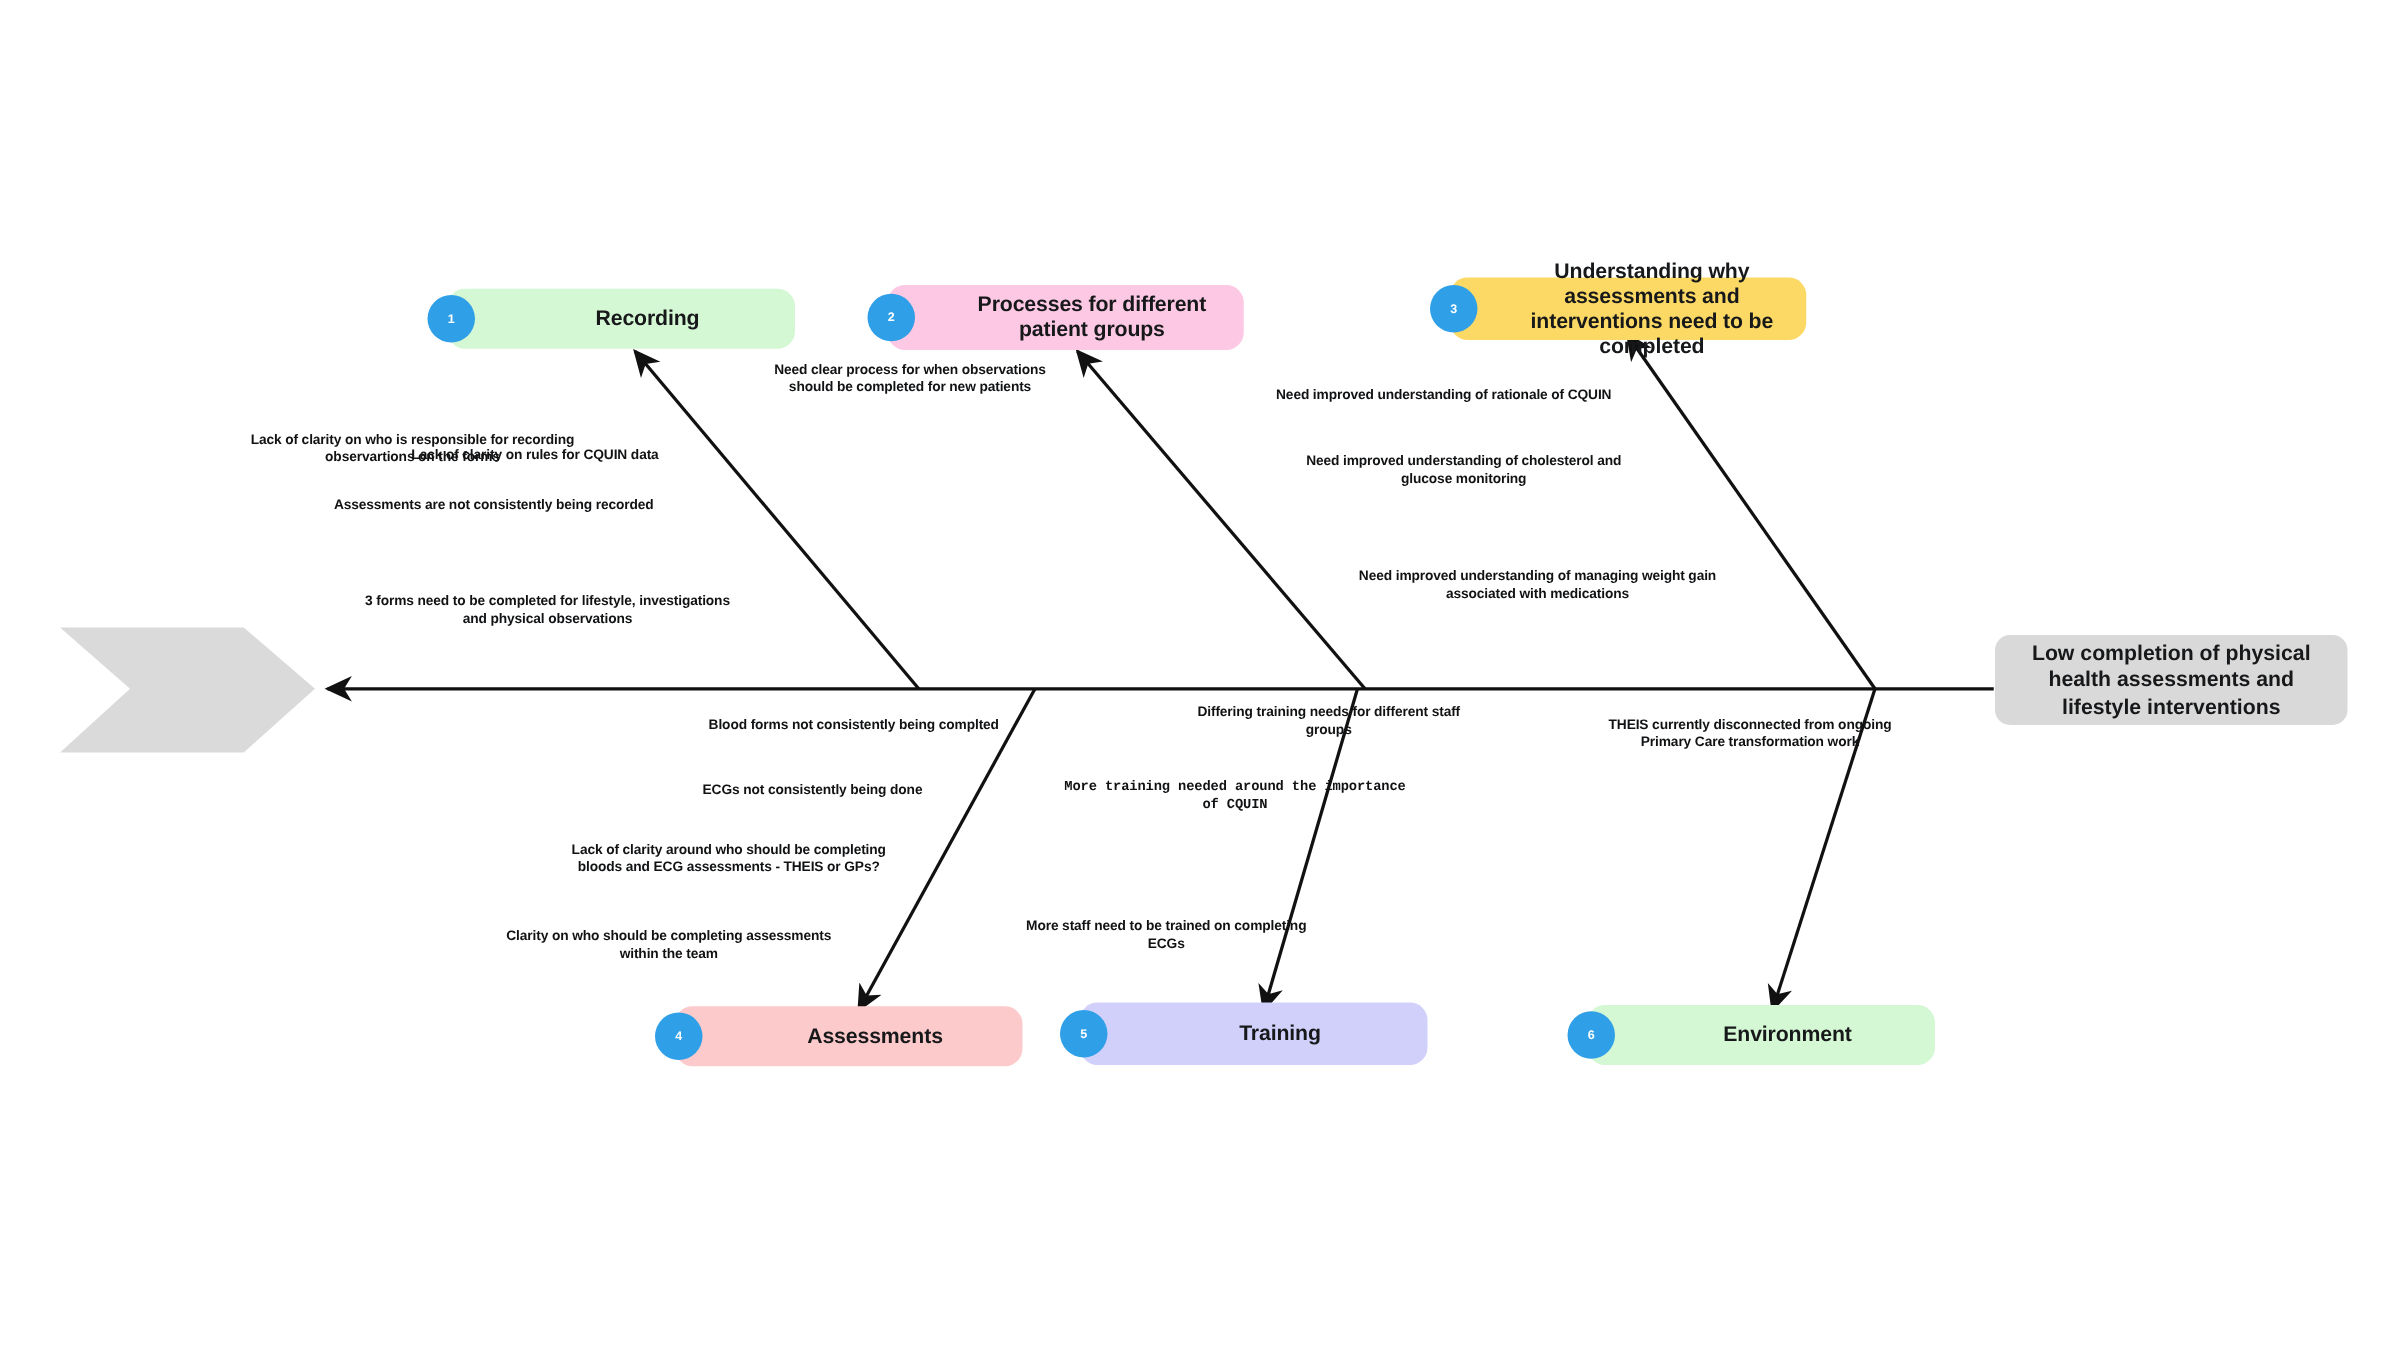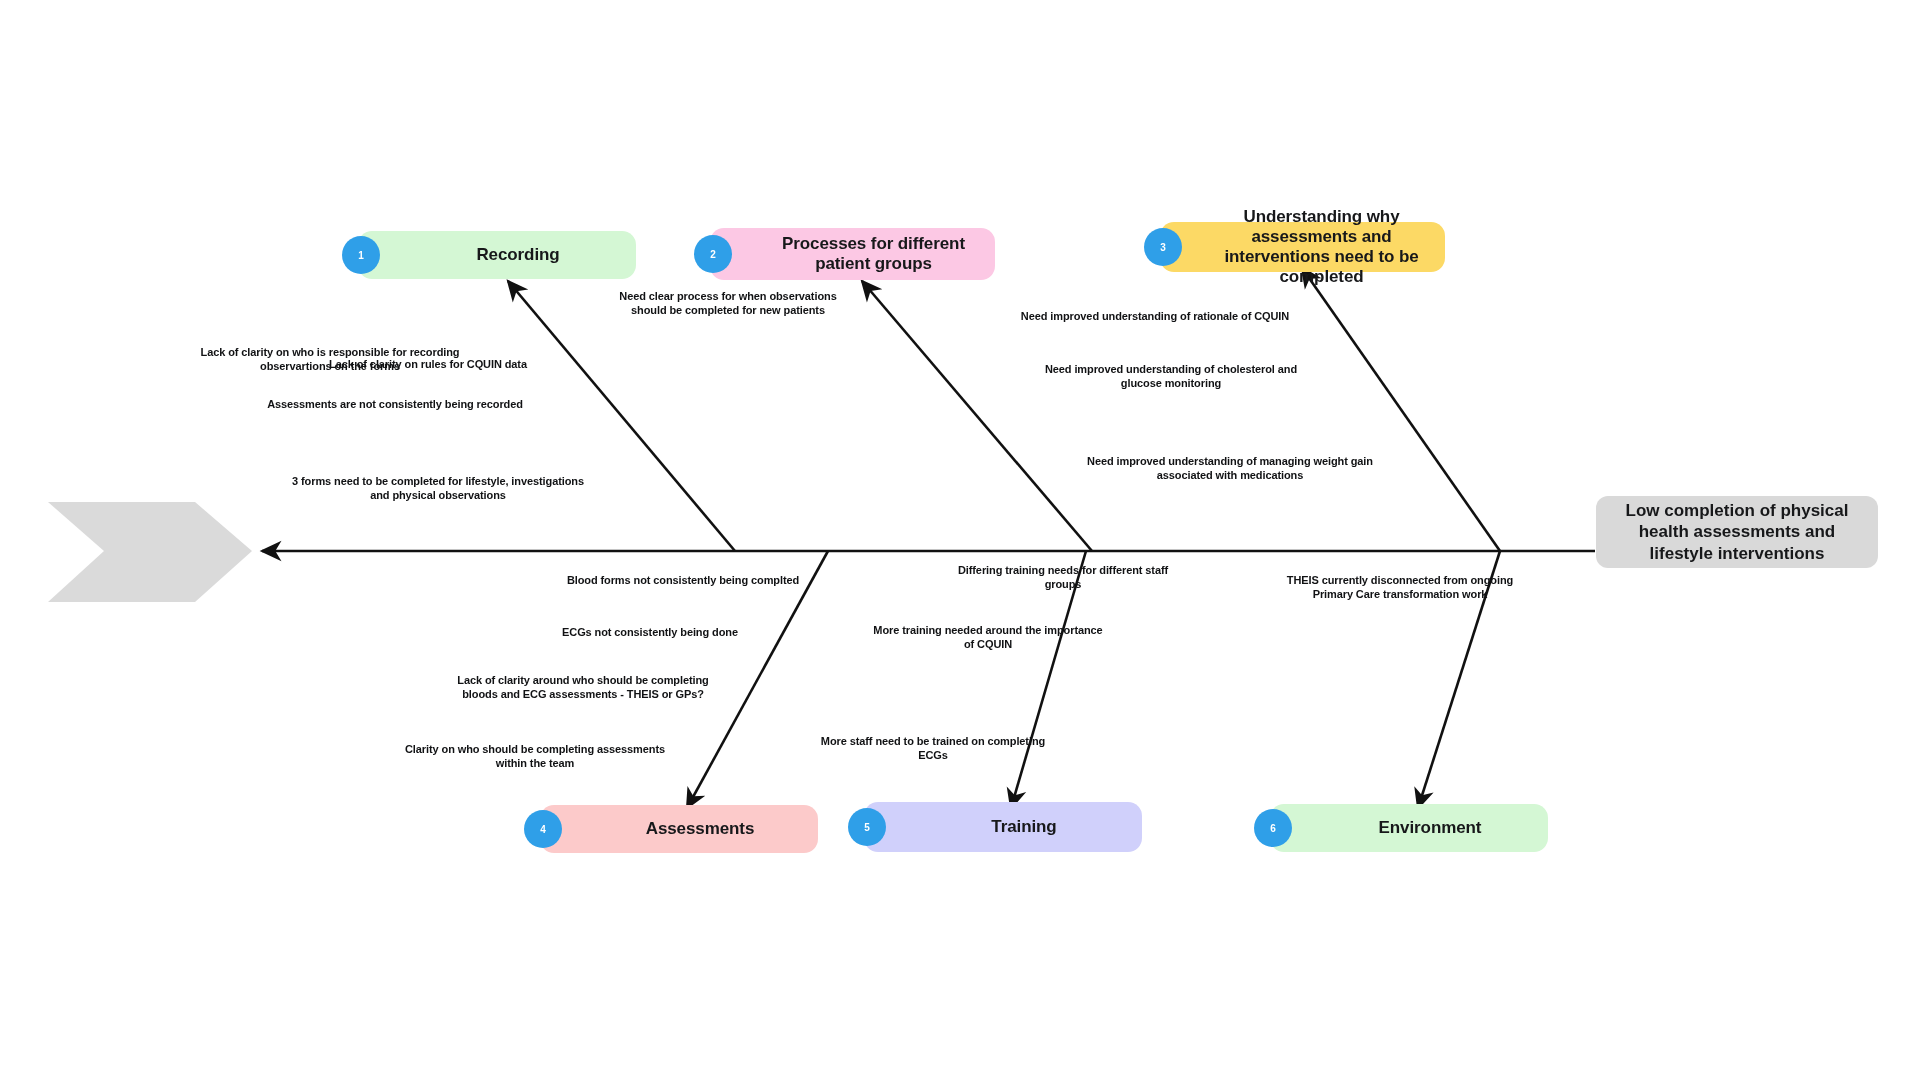--- a/index.html
+++ b/index.html
@@ -117,21 +117,21 @@
 
     <line x1="735" y1="551" x2="508" y2="281" stroke="#111111" stroke-width="2.6" marker-end="url(#arrHeadUp)"></line>
     <line x1="1092" y1="551" x2="862" y2="281" stroke="#111111" stroke-width="2.6" marker-end="url(#arrHeadUp)"></line>
     <line x1="1500" y1="551" x2="1302" y2="268" stroke="#111111" stroke-width="2.6" marker-end="url(#arrHeadUp)"></line>
 
     <line x1="828" y1="551" x2="687" y2="808" stroke="#111111" stroke-width="2.6" marker-end="url(#arrHeadUp)"></line>
     <line x1="1086" y1="551" x2="1011" y2="808" stroke="#111111" stroke-width="2.6" marker-end="url(#arrHeadUp)"></line>
     <line x1="1500" y1="551" x2="1418" y2="808" stroke="#111111" stroke-width="2.6" marker-end="url(#arrHeadUp)"></line>
   </svg>
 
-  <div class="effect-box" style="left:1596px; top:496px; width:282px; height:72px;">
+  <div class="effect-box" style="left:1596px; top:508px; width:282px; height:72px;">
     <span class="effect-text">Low completion of physical
 health assessments and
 lifestyle interventions</span>
   </div>
 
   <div class="cat" style="left:358px; top:231px; width:278px; height:48px; background:#d4f7d4;">
     <span class="cat-badge">1</span>
     <span class="cat-label">Recording</span>
   </div>
 
@@ -175,21 +175,21 @@
   <div class="cause" style="left:400px; top:673px; width:366px;">Lack of clarity around who should be completing
 bloods and ECG assessments - THEIS or GPs?</div>
 
   <div class="cat" style="left:864px; top:802px; width:278px; height:50px; background:#d0d0fb;">
     <span class="cat-badge">5</span>
     <span class="cat-label">Training</span>
   </div>
 
   <div class="cause" style="left:888px; top:563px; width:350px;">Differing training needs for different staff
 groups</div>
-  <div class="cause" style="left:822px; top:623px; width:332px;">More training needed around the importance
+  <div class="cause" style="left:822px; top:623px; width:332px;font-family:Liberation Mono, monospace;">More training needed around the importance
 of CQUIN</div>
   <div class="cause" style="left:768px; top:690px; width:330px;margin-top:44px;">More staff need to be trained on completing
 ECGs</div>
 
   <div class="cat" style="left:1270px; top:804px; width:278px; height:48px; background:#d4f7d4;">
     <span class="cat-badge">6</span>
     <span class="cat-label">Environment</span>
   </div>
 
   <div class="cause" style="left:1240px; top:573px; width:320px;">THEIS currently disconnected from ongoing

